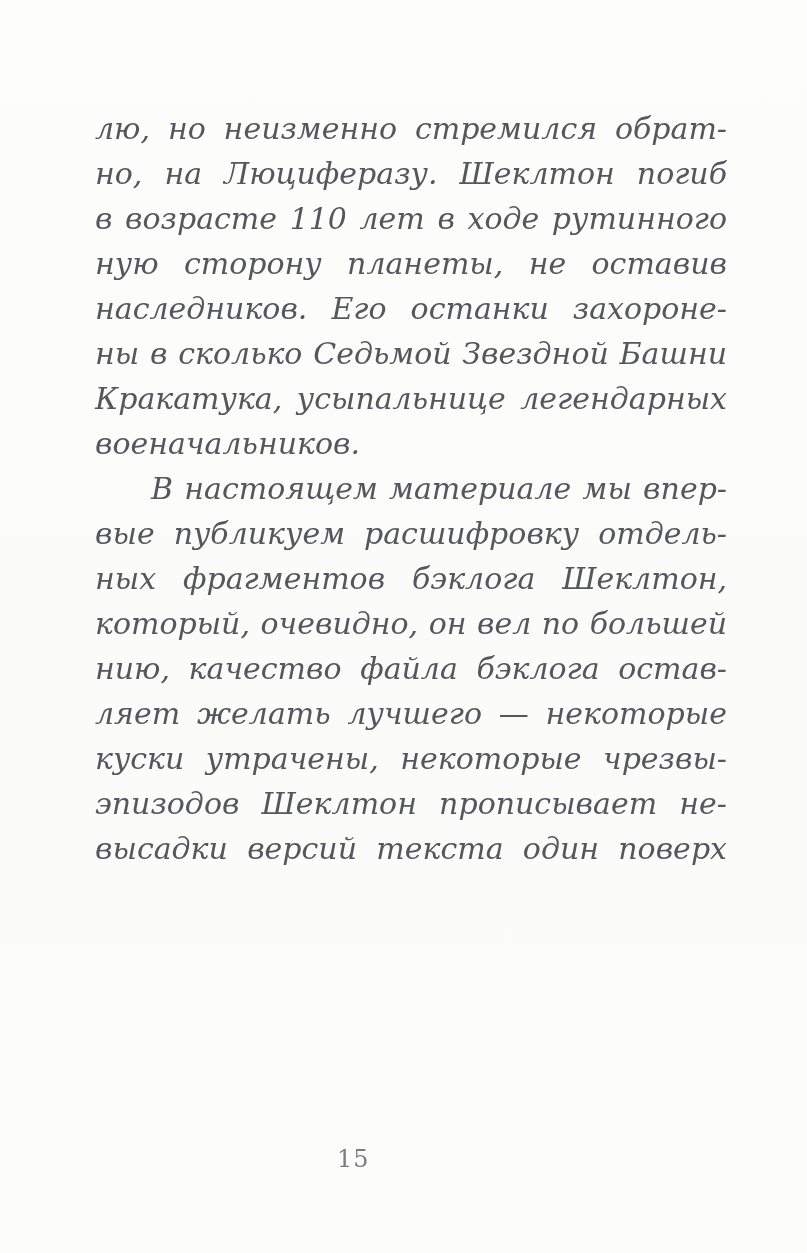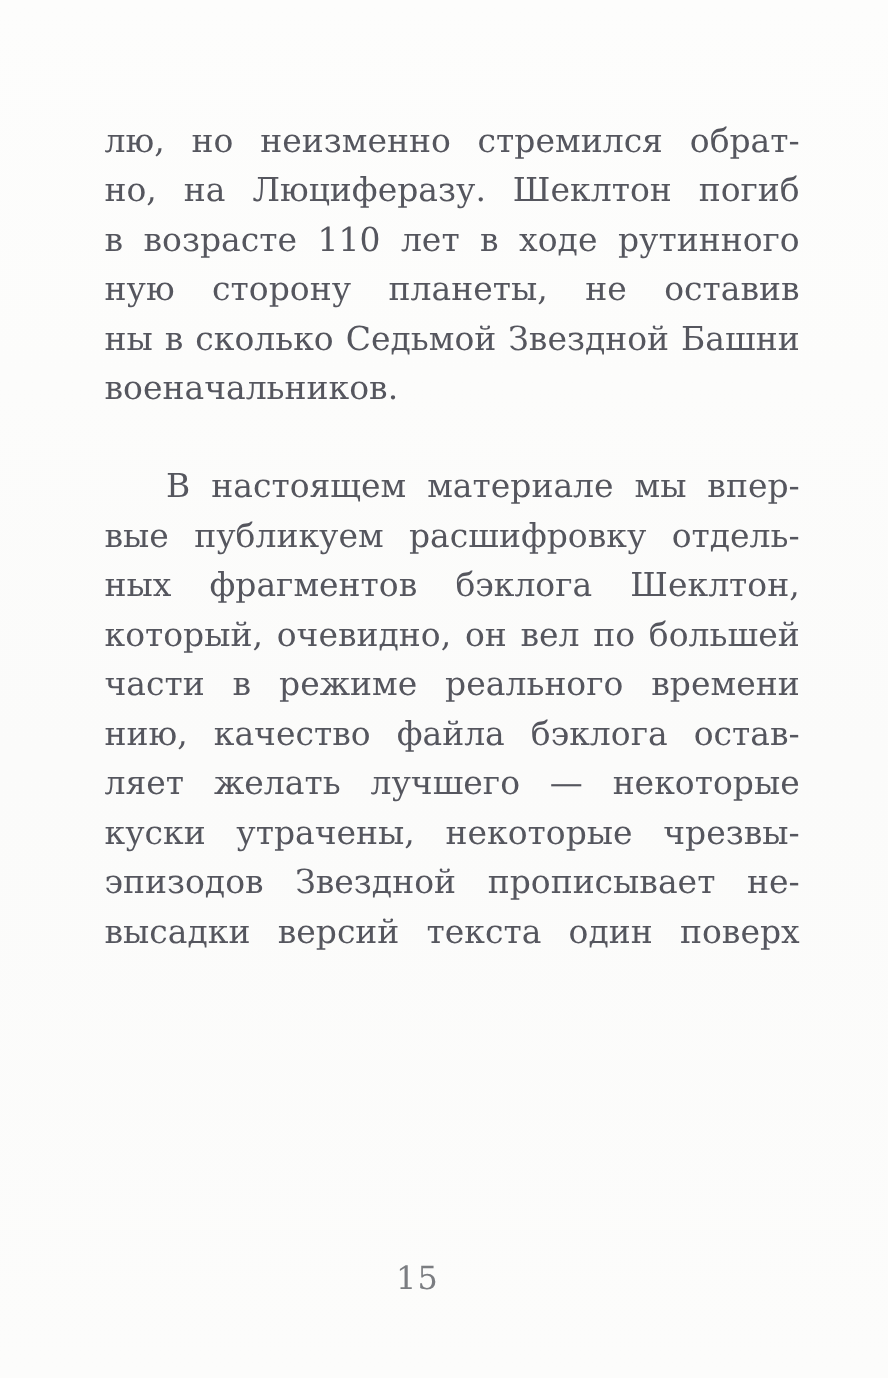--- a/index.html
+++ b/index.html
@@ -17,65 +17,66 @@
   .page {
     position: absolute;
     inset: 0;
     background: linear-gradient(180deg, #fdfdfc 0%, #fbfbfa 55%, #fcfcfb 100%);
   }
   .text-block {
     position: absolute;
     left: 95px;
     top: 106px;
     width: 632px;
+    font-style: italic;
     font-size: 30px;
     line-height: 45px;
     color: #55565e;
   }
   .line {
     text-align: justify;
     text-align-last: justify;
     white-space: normal;
     height: 45px;
   }
   .line.lastline {
     text-align-last: left;
   }
   .line.indent {
     text-indent: 56px;
-    margin-top: 44px;
   }
   .page-number {
     position: absolute;
     top: 1145px;
     left: 337px;
     width: 62px;
-    text-align: right;
+    text-align: left;
     font-style: normal;
-    font-size: 29px;
+    font-size: 24px;
     color: #7b7d81;
     letter-spacing: 1px;
   }
 </style>
 </head>
 <body>
 
 <div class="page">
   <div class="text-block">
       <div class="line">лю, но неизменно стремился обрат-</div>
       <div class="line">но, на Люциферазу. Шеклтон погиб</div>
       <div class="line">в возрасте 110 лет в ходе рутинного</div>
       <div class="line">ную сторону планеты, не оставив</div>
+      <div class="line">наследников. Его останки захороне-</div>
       <div class="line">ны в сколько Седьмой Звездной Башни</div>
+      <div class="line">Кракатука, усыпальнице легендарных</div>
       <div class="line lastline">военачальников.</div>
       <div class="line indent">В настоящем материале мы впер-</div>
       <div class="line">вые публикуем расшифровку отдель-</div>
       <div class="line">ных фрагментов бэклога Шеклтон,</div>
       <div class="line">который, очевидно, он вел по большей</div>
-      <div class="line">части в режиме реального времени</div>
       <div class="line">нию, качество файла бэклога остав-</div>
       <div class="line">ляет желать лучшего — некоторые</div>
       <div class="line">куски утрачены, некоторые чрезвы-</div>
-      <div class="line">эпизодов Звездной прописывает не-</div>
+      <div class="line">эпизодов Шеклтон прописывает не-</div>
       <div class="line">высадки версий текста один поверх</div>
     </div>
   <div class="page-number">15</div>
 </div>
 
 </body></html>

